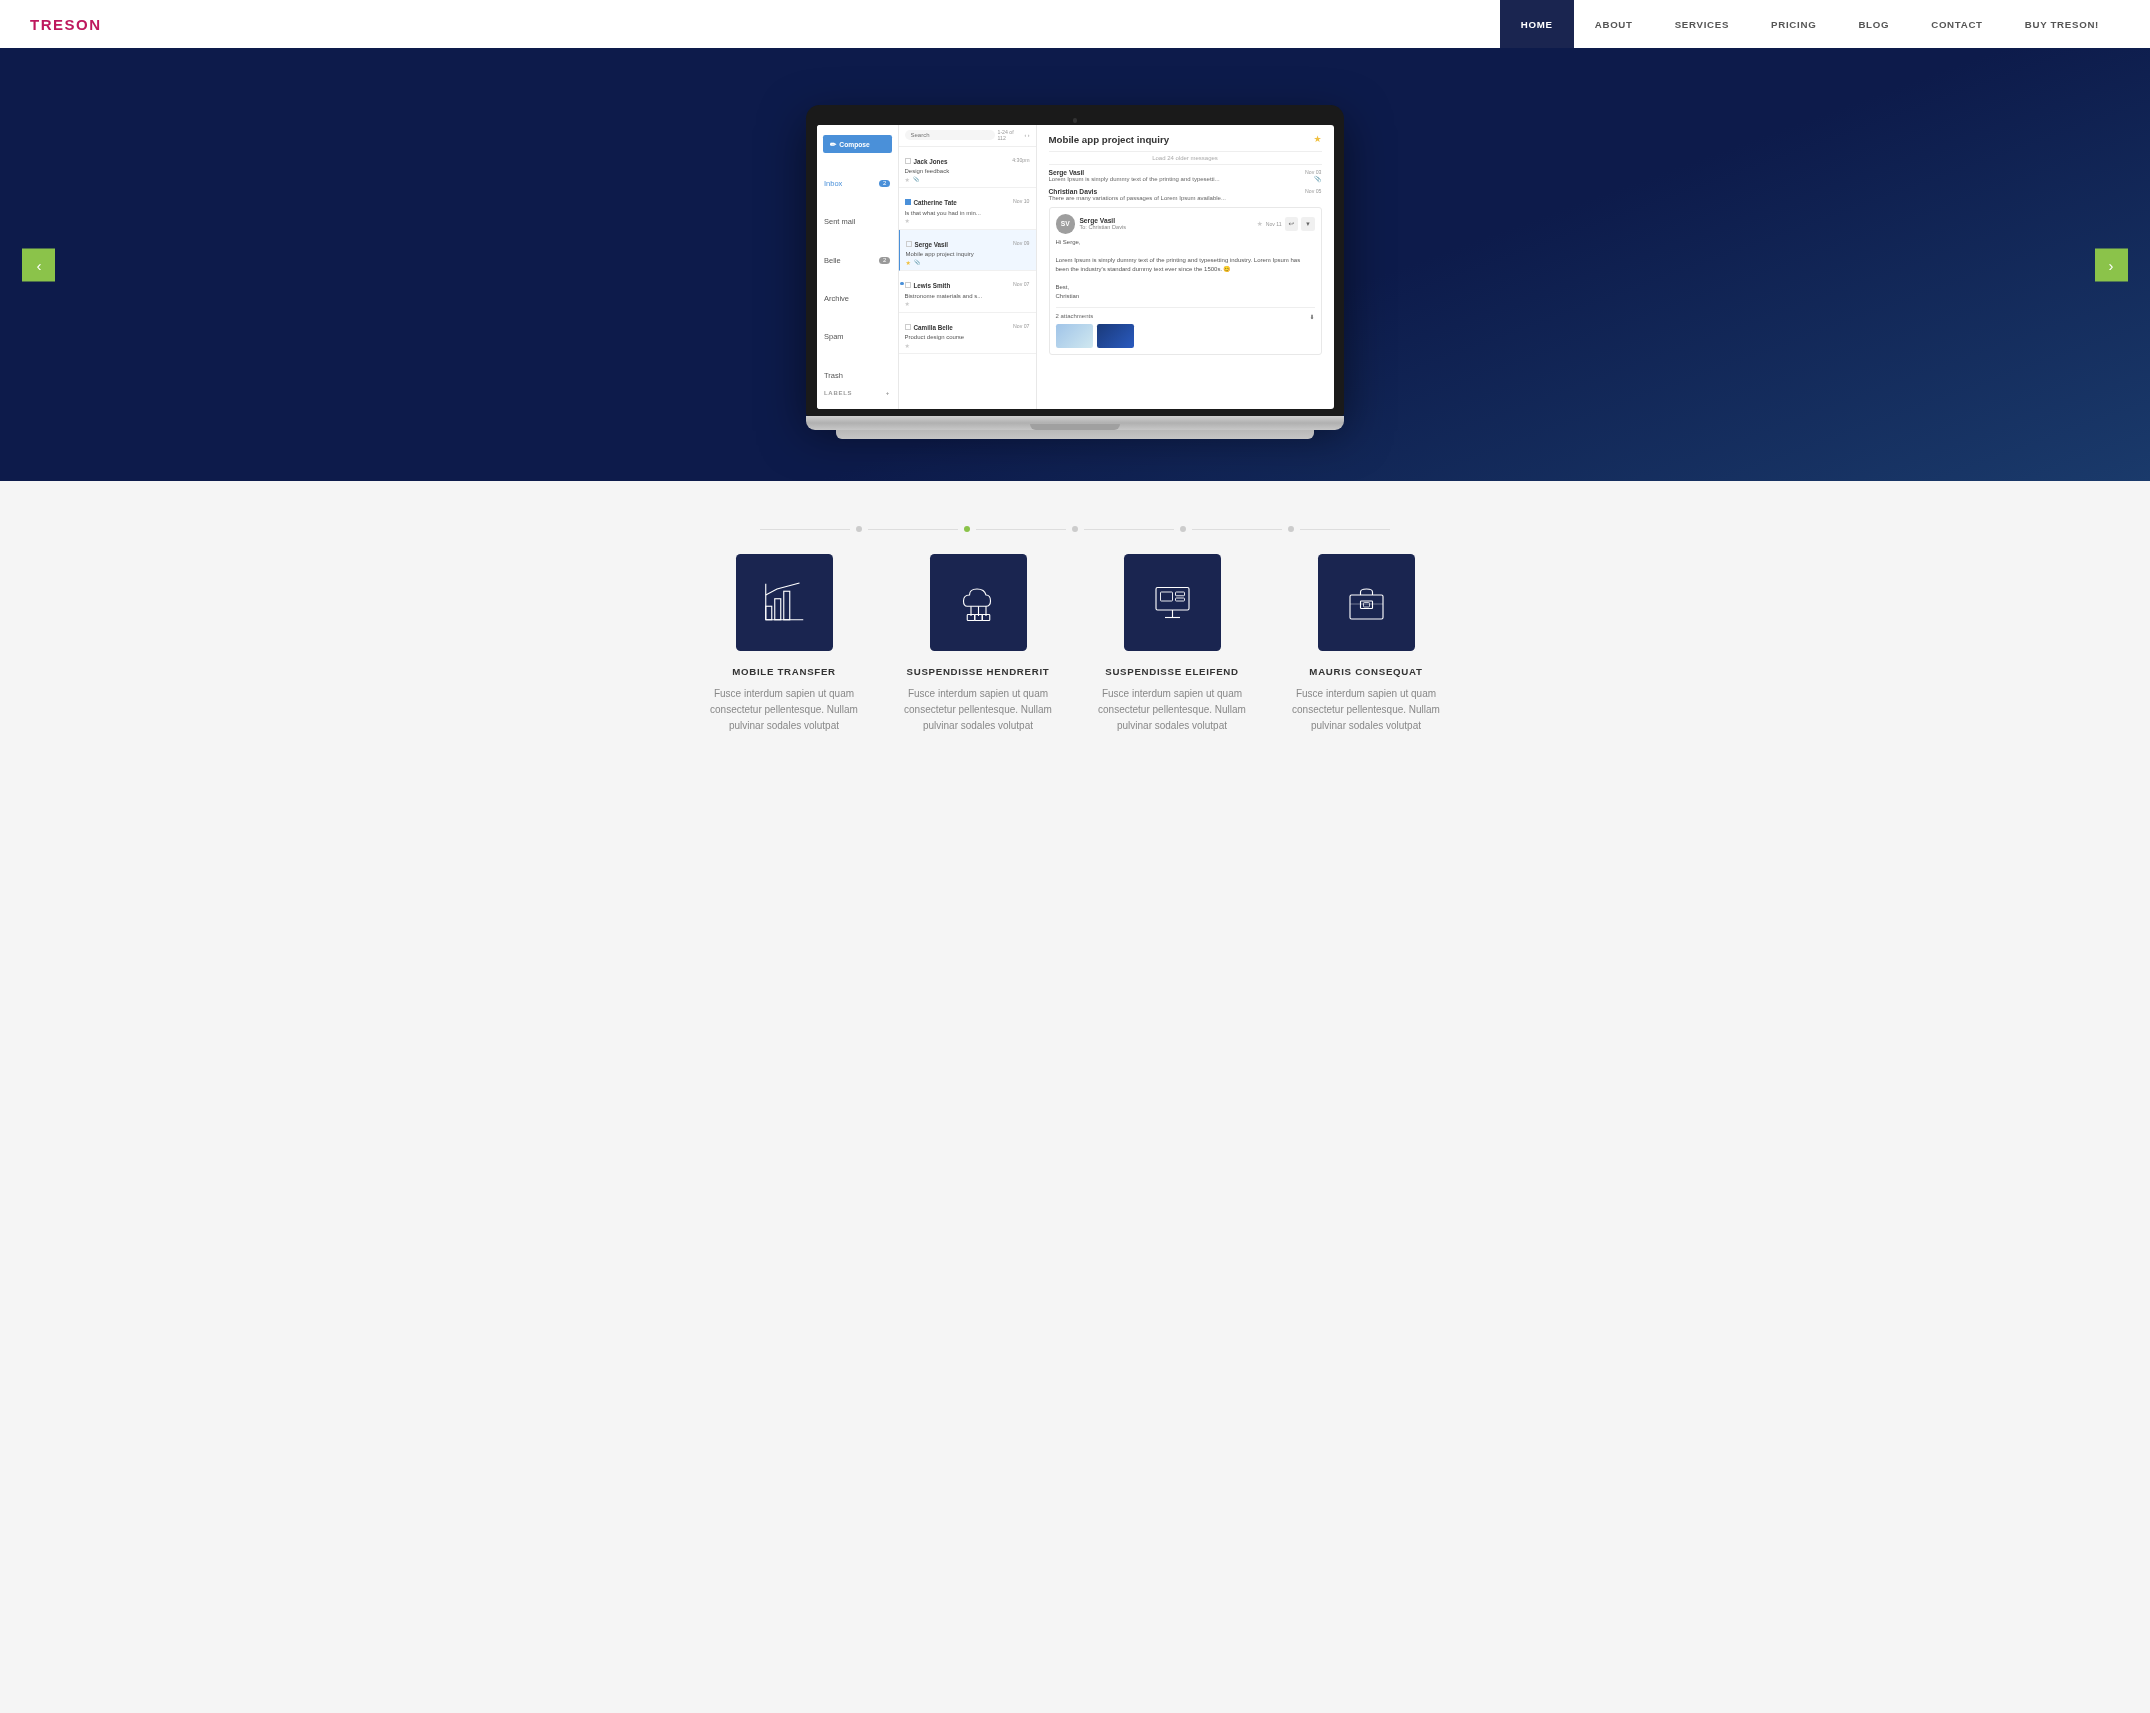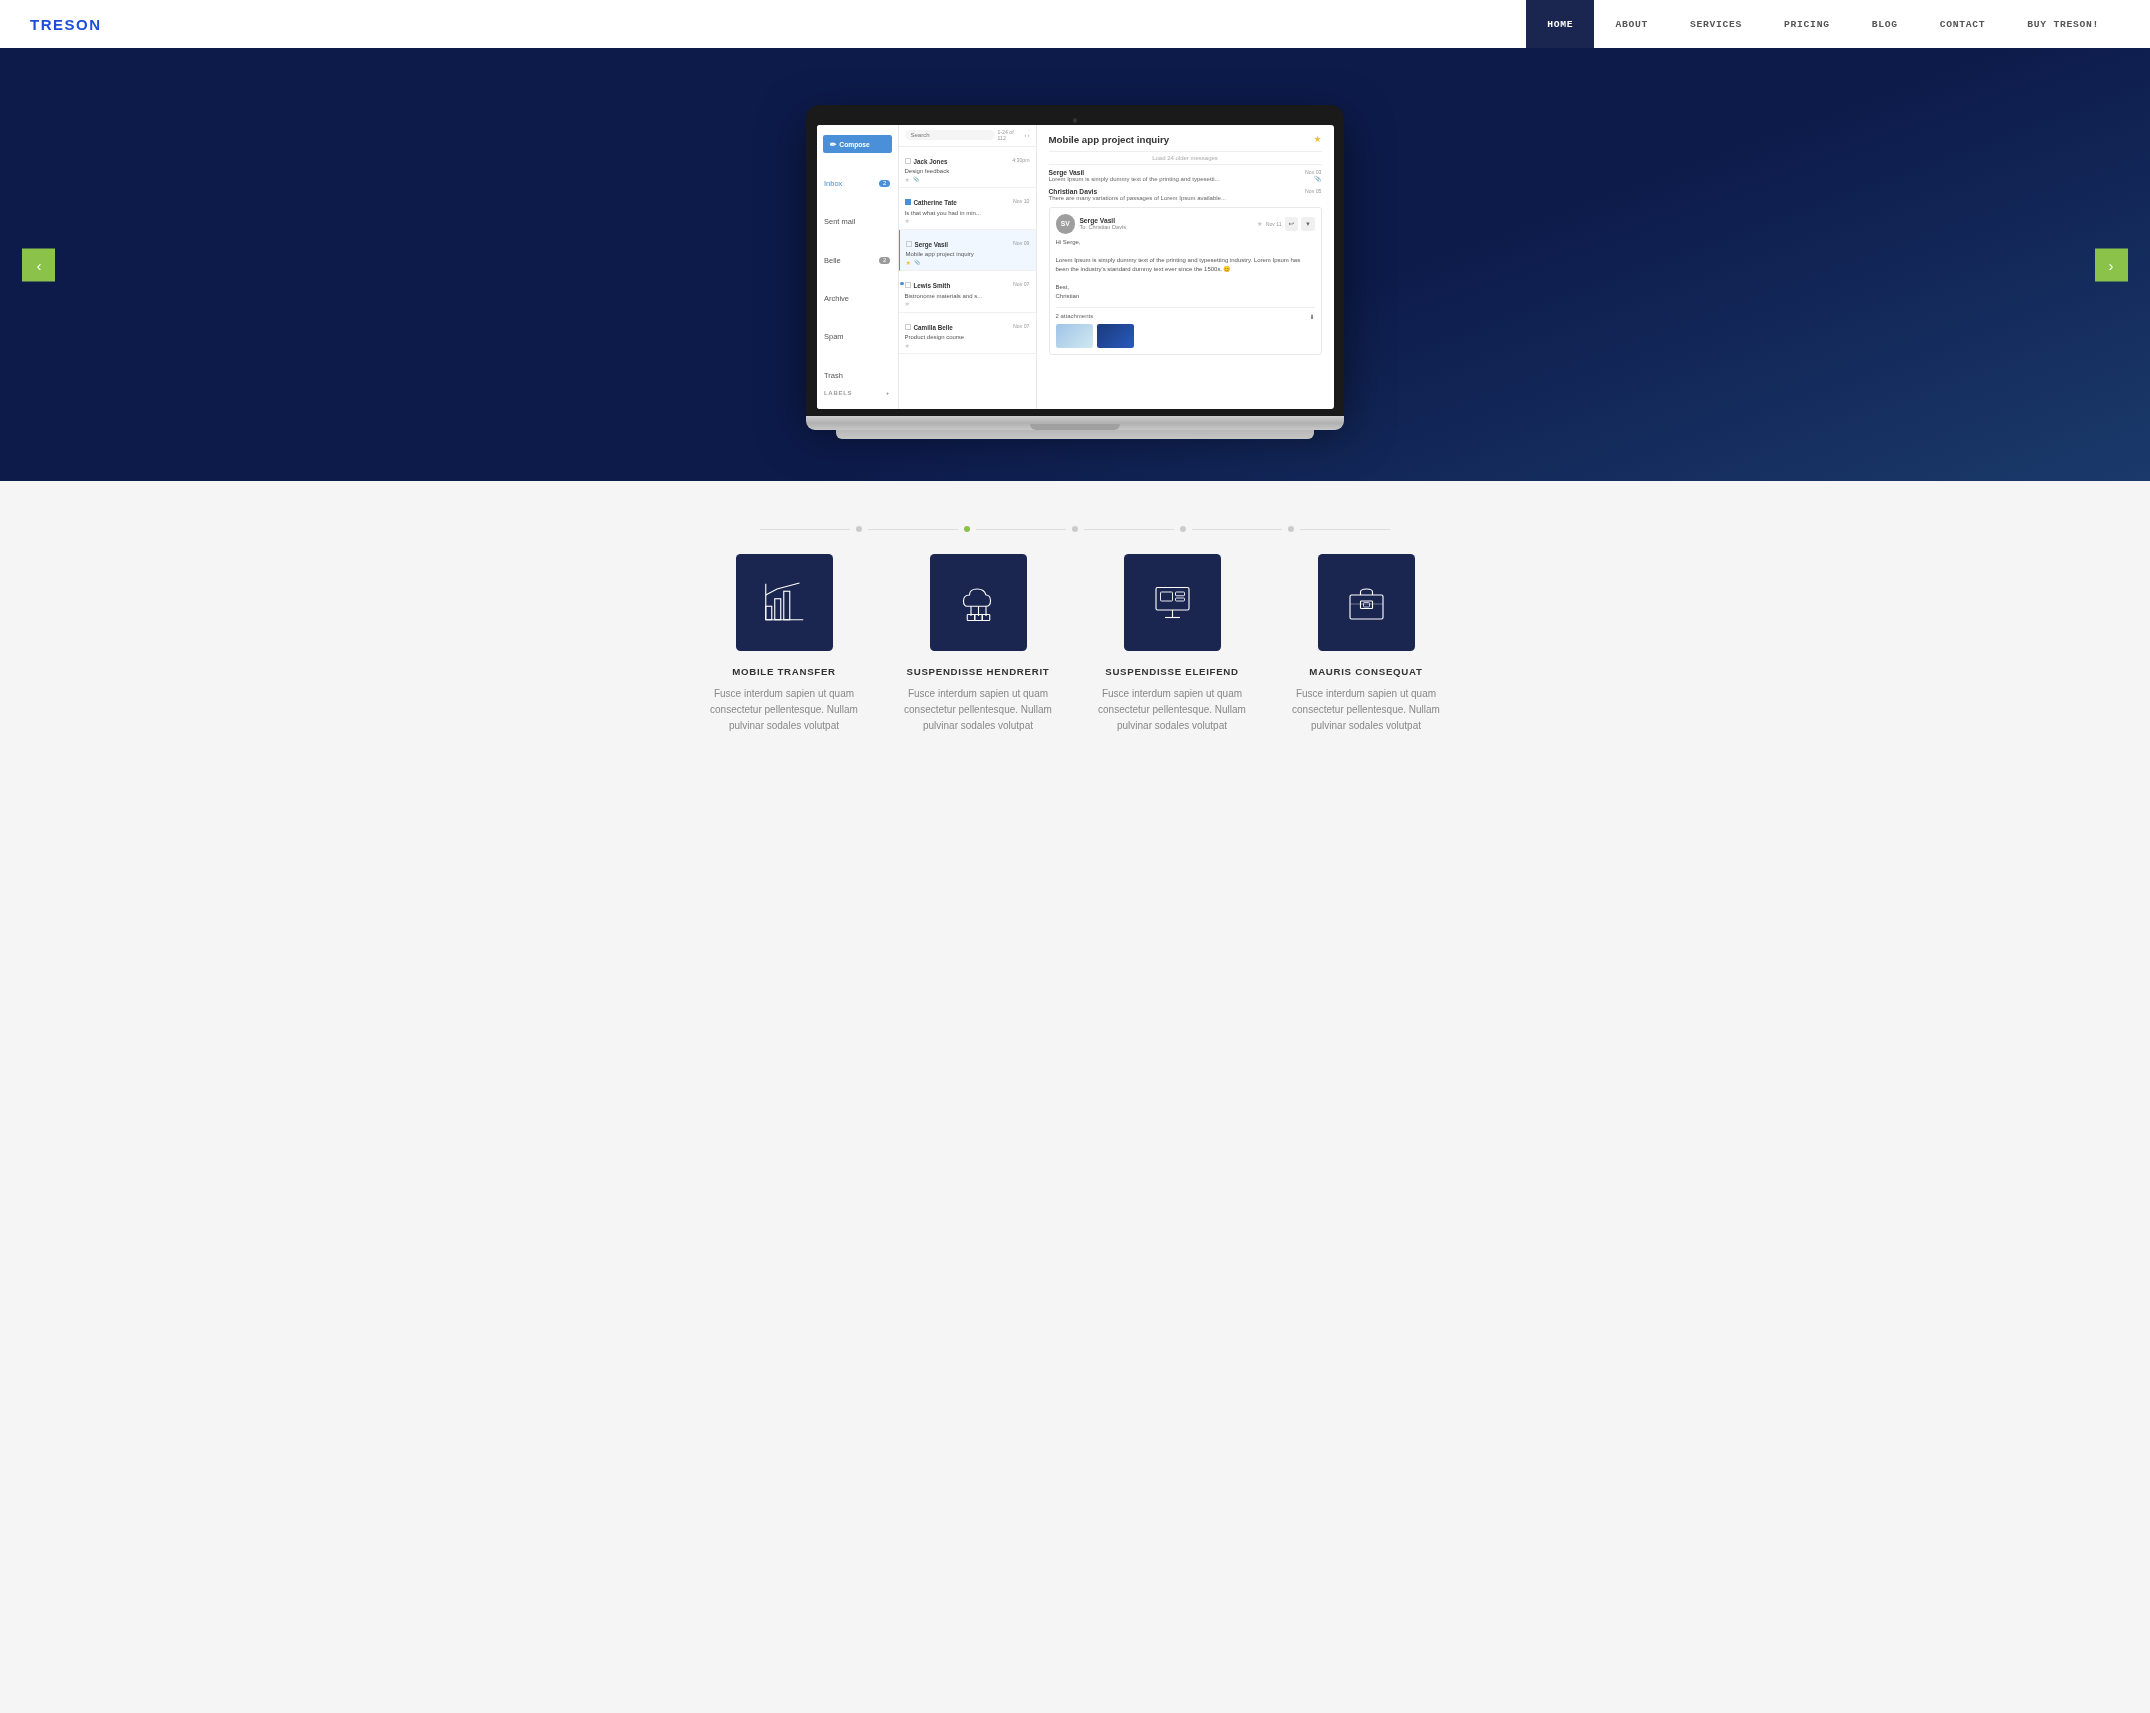--- a/index.html
+++ b/index.html
@@ -4,26 +4,26 @@
   <style>
     * { box-sizing: border-box; margin: 0; padding: 0; }
     body { font-family: 'Arial', sans-serif; background: #f5f5f5; color: #333; }
 
     
     nav {
       display: flex; align-items: center; justify-content: space-between;
       padding: 0 30px; height: 48px; background: #fff;
       box-shadow: 0 0.7px 2.2px rgba(0,0,0,0.1);
     }
-    .nav-logo { font-size: 15px; font-weight: 700; letter-spacing: 1.5px; color: #1d4ed8; }
+    .nav-logo { font-size: 15px; font-weight: 700; letter-spacing: 1.5px; color: #be185d; }
     .nav-links { display: flex; align-items: center; gap: 0; }
     .nav-link {
       padding: 0 21px; height: 48px; display: flex; align-items: center;
       font-size: 9.7px; font-weight: 600; letter-spacing: 0.7px; color: #555;
-      text-decoration: none; cursor: pointer; font-family: Liberation Mono, monospace;
+      text-decoration: none; cursor: pointer;
     }
     .nav-link.active { background: #1a2550; color: #fff; }
     .nav-link.buy { color: #555; }
 
     
     .hero {
       background: linear-gradient(160deg, #0d1b4b 60%, #1a3a6b 100%);
       min-height: 433px; display: flex; align-items: center; justify-content: center;
       position: relative; overflow: hidden;
     }

